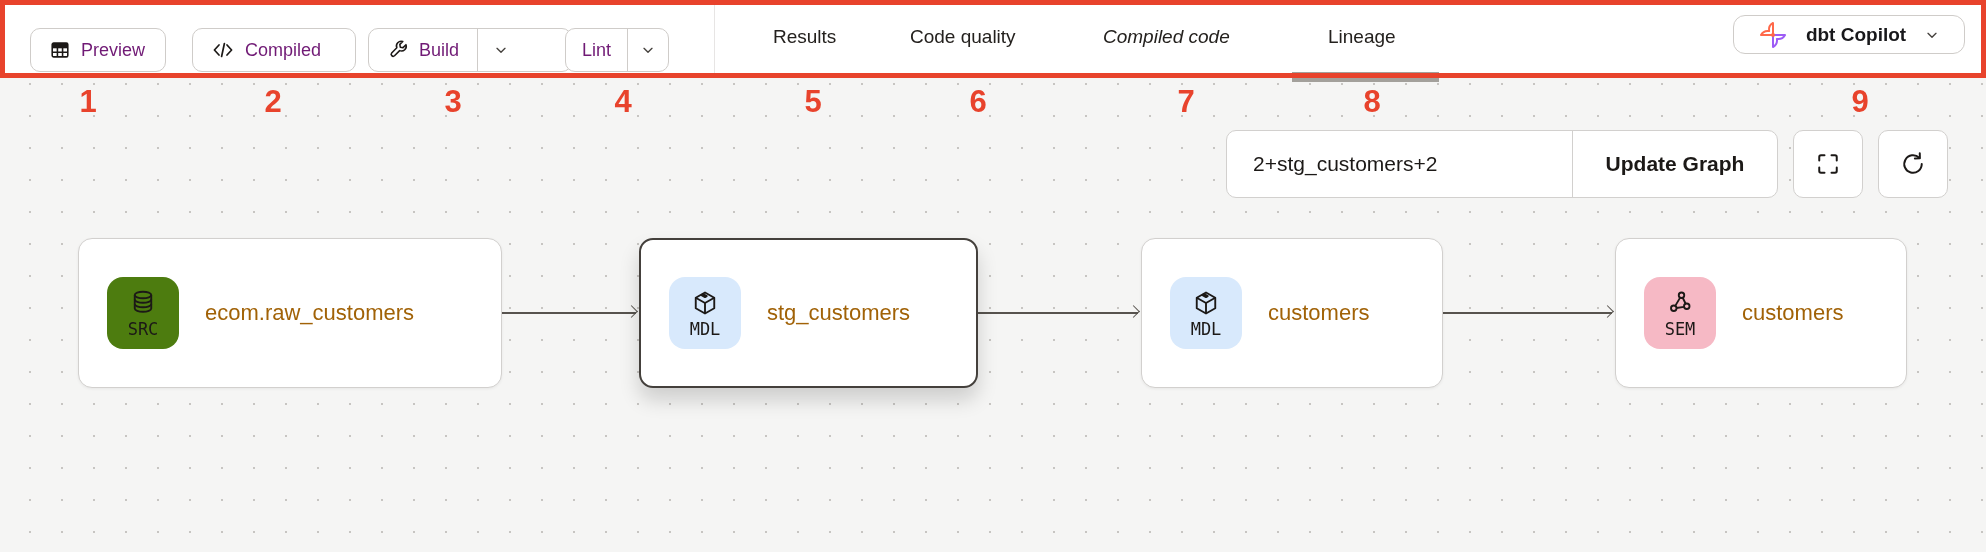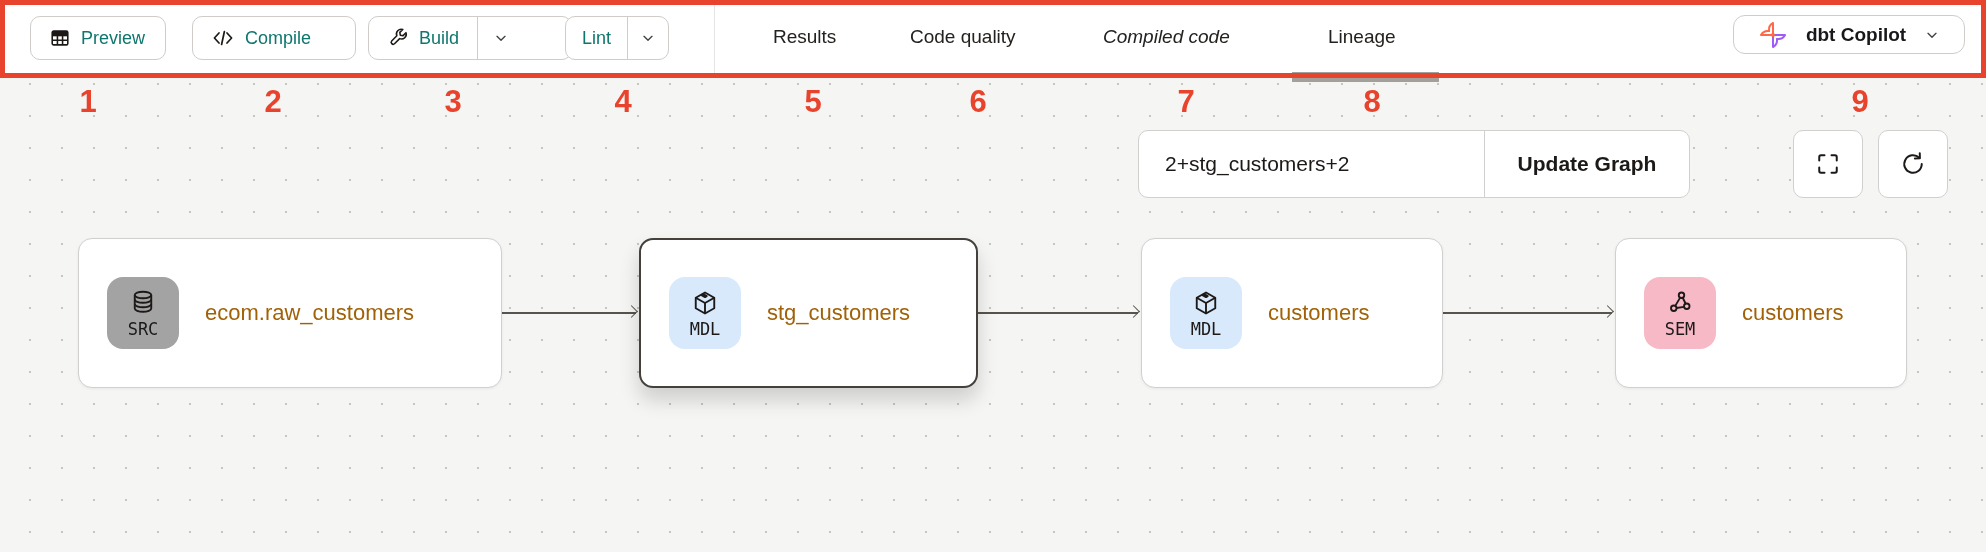--- a/index.html
+++ b/index.html
@@ -18,23 +18,23 @@
   }
   
   .toolbar {
     position:absolute; left:0; top:0; width:1986px; height:78px; background:#ffffff;
   }
   .annotation-rect {
     position:absolute; left:0; top:0; width:1986px; height:78px;
     border:5px solid #e8432c; z-index:10; pointer-events:none;
   }
   .btn {
-    position:absolute; top:16px; height:44px; background:#fff;
+    position:absolute; top:28px; height:44px; background:#fff;
     border:1px solid #cfccc9; border-radius:10px;
-    display:flex; align-items:center; font-size:18px; color:#0f766e;
+    display:flex; align-items:center; font-size:18px; color:#701a75;
     cursor:pointer;
   }
   .btn .seg { display:flex; align-items:center; gap:10px; padding:0 18px; height:100%; }
   .btn .divider { width:1px; height:100%; background:#cfccc9; }
   .btn .chev-seg { display:flex; align-items:center; justify-content:center; width:46px; height:100%; }
   .tab {
     position:absolute; top:26px; font-size:19px; color:#24211e; cursor:pointer; white-space:nowrap;
   }
   .tab-indicator {
     position:absolute; left:1292px; top:72px; width:147px; height:10px;
@@ -47,21 +47,21 @@
     display:flex; align-items:center; justify-content:center; gap:18px;
     font-size:19px; font-weight:600; color:#18181b; cursor:pointer;
   }
   
   .num {
     position:absolute; top:84px; transform:translateX(-50%);
     color:#e8432c; font-size:31px; font-weight:bold; z-index:11;
   }
   
   .filter-bar {
-    position:absolute; left:1138px; top:130px; width:552px; height:68px;
+    position:absolute; left:1226px; top:130px; width:552px; height:68px;
     background:#fff; border:1px solid #d2d0ce; border-radius:10px;
     display:flex; align-items:stretch; overflow:hidden;
   }
   .filter-input {
     width:346px; display:flex; align-items:center; padding-left:26px;
     font-size:21px; color:#1c1917; border-right:1px solid #d2d0ce;
   }
   .update-btn {
     flex:1; display:flex; align-items:center; justify-content:center;
     font-size:21px; font-weight:600; cursor:pointer;
@@ -122,21 +122,21 @@
     </div>
   </div>
 
   <div class="btn" style="left:192px; width:164px;">
     <div class="seg">
       <span>
         <svg width="24" height="24" viewBox="0 0 24 24" fill="none" stroke="#1c1917" stroke-width="1.7" stroke-linecap="round" stroke-linejoin="round">
           <path d="M8 7l-4.6 5L8 17M16 7l4.6 5L16 17M13.4 5.5l-2.8 13"></path>
         </svg>
       </span>
-      <span>Compile</span>
+      <span>Compiled</span>
     </div>
   </div>
 
   <div class="btn" style="left:368px; width:204px;">
     <div class="seg">
       <span>
         <svg width="22" height="22" viewBox="0 0 24 24" fill="none" stroke="#1c1917" stroke-width="1.7" stroke-linejoin="round">
           <path d="M20.7 6.2a5.2 5.2 0 0 1-6.9 6.5l-5.6 5.6a2.2 2.2 0 0 1-3.1-3.1l5.6-5.6a5.2 5.2 0 0 1 6.5-6.9L14 5.9l.5 3 3 .5 3.2-3.2z"></path>
         </svg>
       </span>
@@ -226,21 +226,21 @@
       <polyline points="17.8 2.8 17.9 7.1 13.6 7.2"></polyline>
     </svg>
   </span>
 </div>
 
 <div class="edge" style="left:502px; width:134px;"></div>
 <div class="edge" style="left:978px; width:160px;"></div>
 <div class="edge" style="left:1443px; width:169px;"></div>
 
 <div class="node" style="left:78px; width:424px;">
-  <div class="badge" style="background: #a3a3a3;">
+  <div class="badge" style="background: #4d7c0f;">
     <span>
       <svg width="30" height="30" viewBox="0 0 24 24" fill="none" stroke="#1c1917" stroke-width="1.5">
         <ellipse cx="12" cy="5.6" rx="6.6" ry="2.6"></ellipse>
         <path d="M5.4 5.6v3.6c0 1.4 3 2.6 6.6 2.6s6.6-1.2 6.6-2.6V5.6"></path>
         <path d="M5.4 9.2v3.6c0 1.4 3 2.6 6.6 2.6s6.6-1.2 6.6-2.6V9.2"></path>
         <path d="M5.4 12.8v3.6c0 1.4 3 2.6 6.6 2.6s6.6-1.2 6.6-2.6v-3.6"></path>
       </svg>
     </span>
     <span class="blabel">SRC</span>
   </div>

